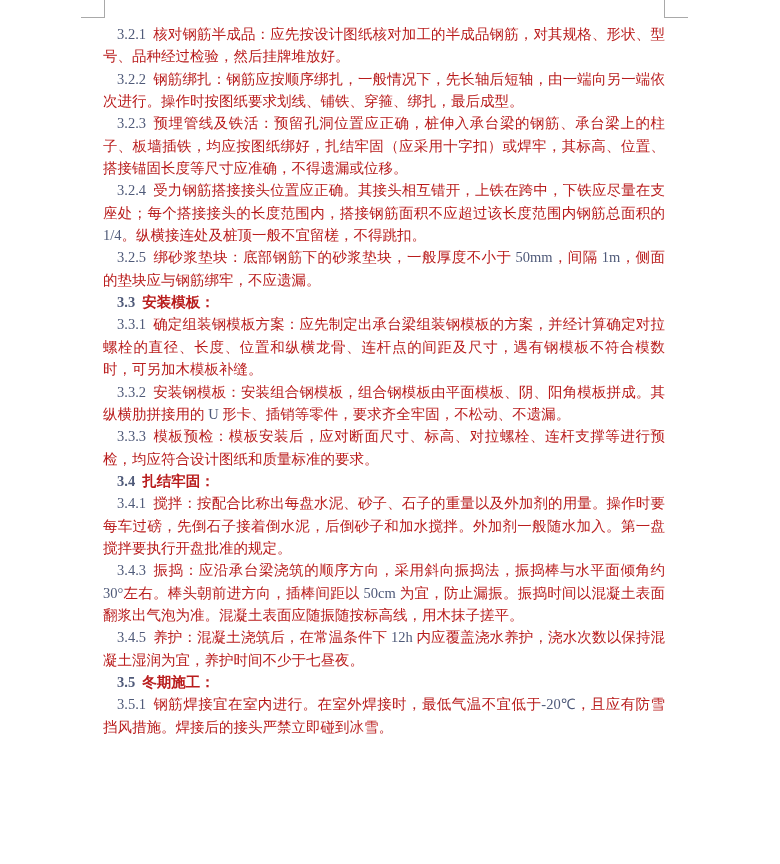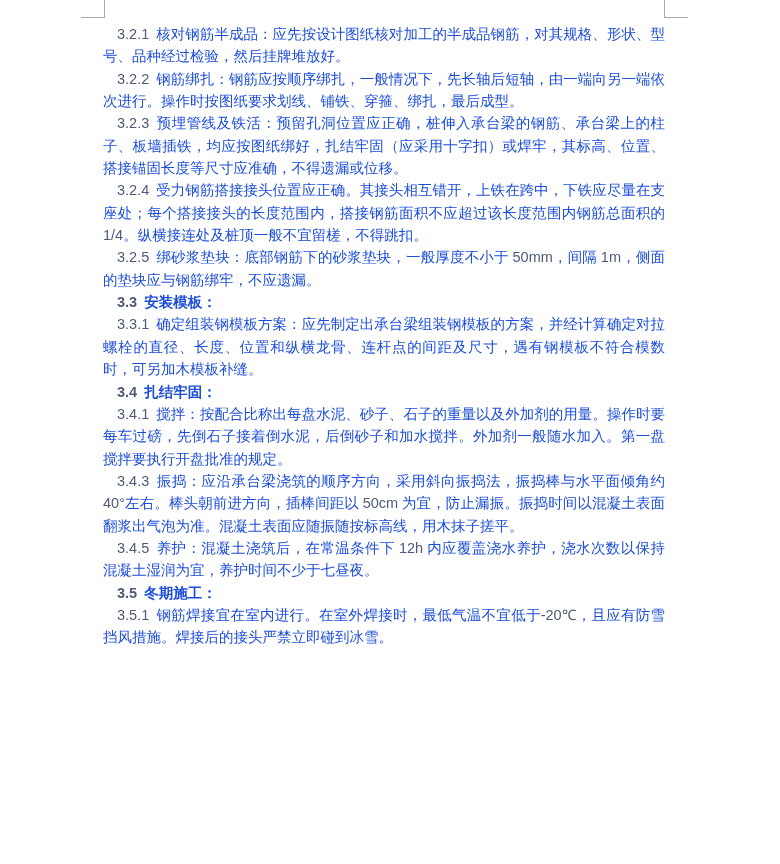--- a/index.html
+++ b/index.html
@@ -35,43 +35,45 @@
     line-height: 22.35px;
     text-align: justify;
   }
   p.para {
     margin: 0;
     padding: 0;
     text-indent: 14px;
   }
   p.para.bold { font-weight: bold; }
   .num {
-    font-family: Liberation Sans, sans-serif;
+    font-family: Liberation Serif, serif;
     color: #4f5a79;
   }
   .clause-num { margin-right: 7px; }
-  .cjk { color: #1d4ed8; }
+  .cjk { color: #b91c1c; }
 </style>
 </head>
 <body>
 
 <div class="page">
   <div class="cropmark cm-tl-v"></div>
   <div class="cropmark cm-tl-h"></div>
   <div class="cropmark cm-tr-v"></div>
   <div class="cropmark cm-tr-h"></div>
 
   <div class="doc-body" id="doc-body">
       <p class="para"><span class="num clause-num">3.2.1</span><span class="cjk">核对钢筋半成品：应先按设计图纸核对加工的半成品钢筋，对其规格、形状、型号、品种经过检验，然后挂牌堆放好。</span></p>
       <p class="para"><span class="num clause-num">3.2.2</span><span class="cjk">钢筋绑扎：钢筋应按顺序绑扎，一般情况下，先长轴后短轴，由一端向另一端依次进行。操作时按图纸要求划线、铺铁、穿箍、绑扎，最后成型。</span></p>
       <p class="para"><span class="num clause-num">3.2.3</span><span class="cjk">预埋管线及铁活：预留孔洞位置应正确，桩伸入承台梁的钢筋、承台梁上的柱子、板墙插铁，均应按图纸绑好，扎结牢固（应采用十字扣）或焊牢，其标高、位置、搭接锚固长度等尺寸应准确，不得遗漏或位移。</span></p>
       <p class="para"><span class="num clause-num">3.2.4</span><span class="cjk">受力钢筋搭接接头位置应正确。其接头相互错开，上铁在跨中，下铁应尽量在支座处；每个搭接接头的长度范围内，搭接钢筋面积不应超过该长度范围内钢筋总面积的 </span><span class="num">1/4</span><span class="cjk">。纵横接连处及桩顶一般不宜留槎，不得跳扣。</span></p>
       <p class="para"><span class="num clause-num">3.2.5</span><span class="cjk">绑砂浆垫块：底部钢筋下的砂浆垫块，一般厚度不小于 </span><span class="num">50mm</span><span class="cjk">，间隔 </span><span class="num">1m</span><span class="cjk">，侧面的垫块应与钢筋绑牢，不应遗漏。</span></p>
       <p class="para bold"><span class="num clause-num">3.3</span><span class="cjk">安装模板：</span></p>
       <p class="para"><span class="num clause-num">3.3.1</span><span class="cjk">确定组装钢模板方案：应先制定出承台梁组装钢模板的方案，并经计算确定对拉螺栓的直径、长度、位置和纵横龙骨、连杆点的间距及尺寸，遇有钢模板不符合模数时，可另加木模板补缝。</span></p>
+      <p class="para"><span class="num clause-num">3.3.2</span><span class="cjk">安装钢模板：安装组合钢模板，组合钢模板由平面模板、阴、阳角模板拼成。其纵横肋拼接用的 </span><span class="num">U</span><span class="cjk"> 形卡、插销等零件，要求齐全牢固，不松动、不遗漏。</span></p>
+      <p class="para"><span class="num clause-num">3.3.3</span><span class="cjk">模板预检：模板安装后，应对断面尺寸、标高、对拉螺栓、连杆支撑等进行预检，均应符合设计图纸和质量标准的要求。</span></p>
       <p class="para bold"><span class="num clause-num">3.4</span><span class="cjk">扎结牢固：</span></p>
       <p class="para"><span class="num clause-num">3.4.1</span><span class="cjk">搅拌：按配合比称出每盘水泥、砂子、石子的重量以及外加剂的用量。操作时要每车过磅，先倒石子接着倒水泥，后倒砂子和加水搅拌。外加剂一般随水加入。第一盘搅拌要执行开盘批准的规定。</span></p>
-      <p class="para"><span class="num clause-num">3.4.3</span><span class="cjk">振捣：应沿承台梁浇筑的顺序方向，采用斜向振捣法，振捣棒与水平面倾角约 </span><span class="num">40°</span><span class="cjk">左右。棒头朝前进方向，插棒间距以 </span><span class="num">50cm</span><span class="cjk"> 为宜，防止漏振。振捣时间以混凝土表面翻浆出气泡为准。混凝土表面应随振随按标高线，用木抹子搓平。</span></p>
+      <p class="para"><span class="num clause-num">3.4.3</span><span class="cjk">振捣：应沿承台梁浇筑的顺序方向，采用斜向振捣法，振捣棒与水平面倾角约 </span><span class="num">30°</span><span class="cjk">左右。棒头朝前进方向，插棒间距以 </span><span class="num">50cm</span><span class="cjk"> 为宜，防止漏振。振捣时间以混凝土表面翻浆出气泡为准。混凝土表面应随振随按标高线，用木抹子搓平。</span></p>
       <p class="para"><span class="num clause-num">3.4.5</span><span class="cjk">养护：混凝土浇筑后，在常温条件下 </span><span class="num">12h</span><span class="cjk"> 内应覆盖浇水养护，浇水次数以保持混凝土湿润为宜，养护时间不少于七昼夜。</span></p>
       <p class="para bold"><span class="num clause-num">3.5</span><span class="cjk">冬期施工：</span></p>
       <p class="para"><span class="num clause-num">3.5.1</span><span class="cjk">钢筋焊接宜在室内进行。在室外焊接时，最低气温不宜低于</span><span class="num">-20℃</span><span class="cjk">，且应有防雪挡风措施。焊接后的接头严禁立即碰到冰雪。</span></p>
     </div>
 </div>
 
 </body></html>

